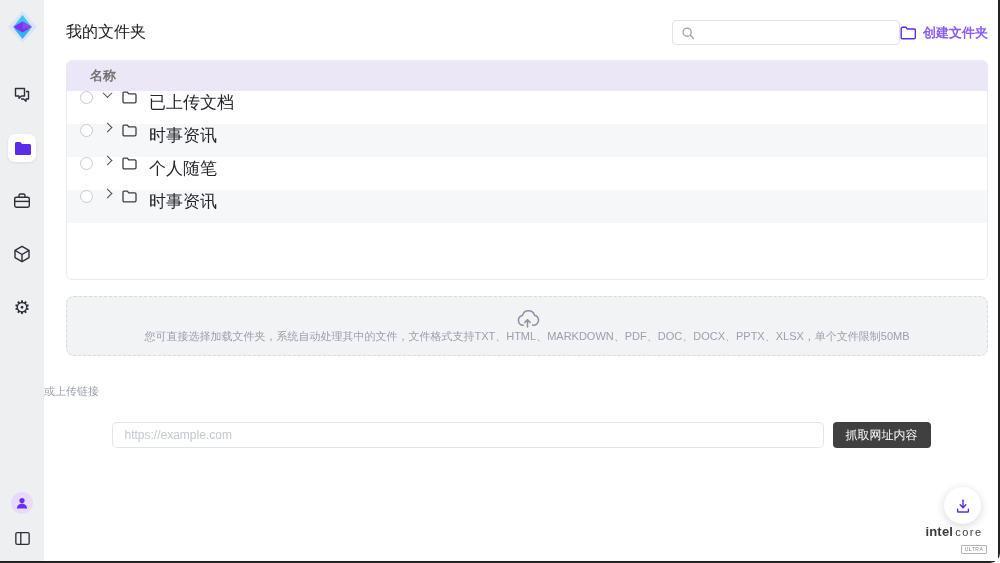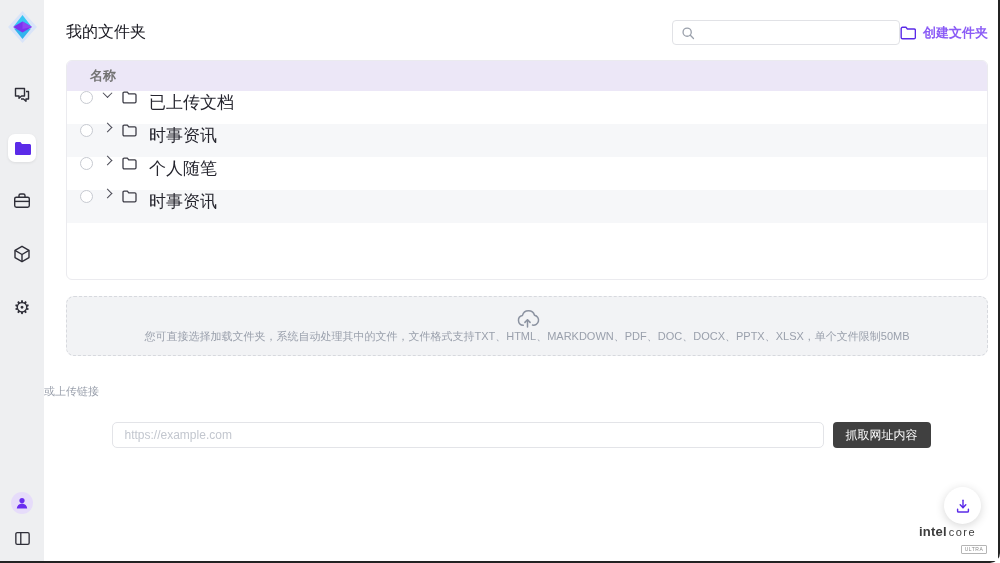--- a/index.html
+++ b/index.html
@@ -55,21 +55,21 @@
   .url-input{width:712px;height:26px;border:1px solid #e3e4e8;border-radius:5px;padding:12px 12px;font-size:12px;
              outline:none;color:#333;font-family:inherit}
   .url-input::placeholder{color:#c3c7cf}
   .fetch-btn{height:26px;padding:0 13px;background:#404040;color:#fff;border:none;border-radius:4px;
              font-size:12px;cursor:pointer;font-family:inherit}
 
   
   .dl-fab{position:absolute;right:17px;bottom:37px;width:37px;height:37px;border-radius:50%;background:#fff;border:none;
           box-shadow:0 2px 10px rgba(0,0,0,.16);display:flex;align-items:center;justify-content:center;cursor:pointer}
   .intel{position:absolute;right:9px;bottom:7px;width:70px;text-align:center;line-height:1}
-  .intel .row1{display:flex;align-items:baseline;justify-content:flex-start;gap:2px;color:#3c3c3c}
+  .intel .row1{display:flex;align-items:baseline;justify-content:center;gap:2px;color:#3c3c3c}
   .intel .w-intel{font-size:13px;font-weight:bold;letter-spacing:.2px}
   .intel .w-core{font-size:11px;letter-spacing:1.5px}
   .intel .badge{display:inline-block;margin-left:40px;margin-top:2px;font-size:5px;color:#8a8a8a;
                 border:1px solid #b5b5b5;border-radius:1px;padding:1px 3px;letter-spacing:.5px;text-transform:uppercase}
   svg{display:block}
 </style>
 </head>
 <body>
 
 <div class="app">

